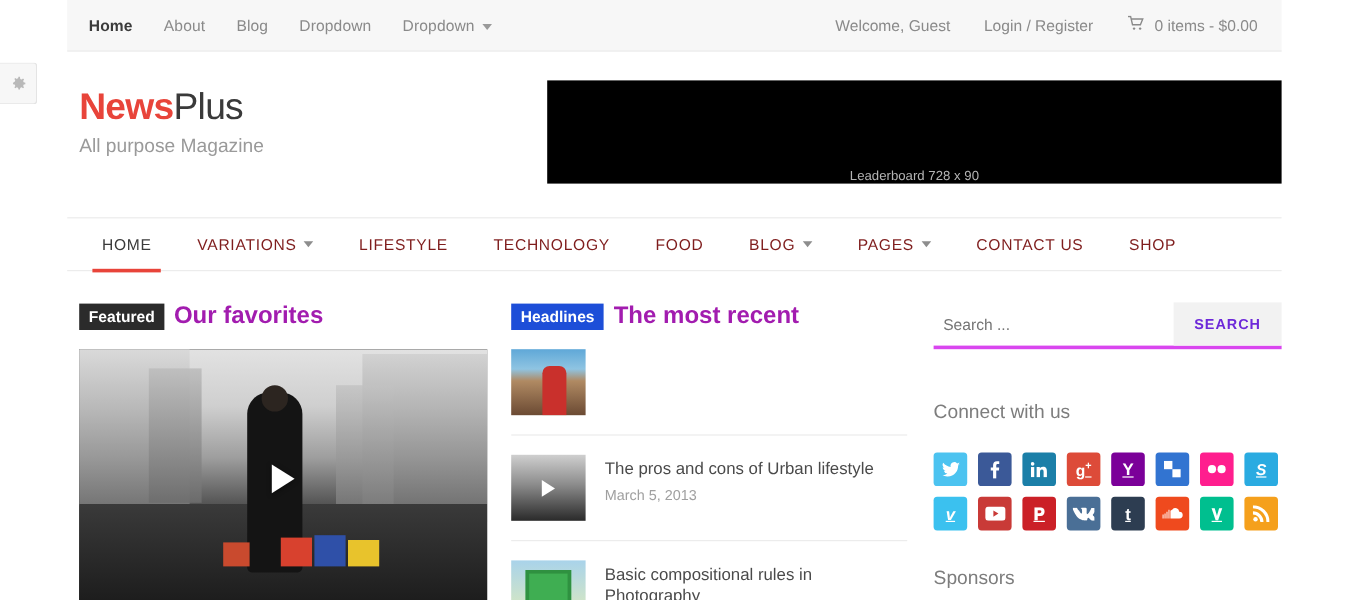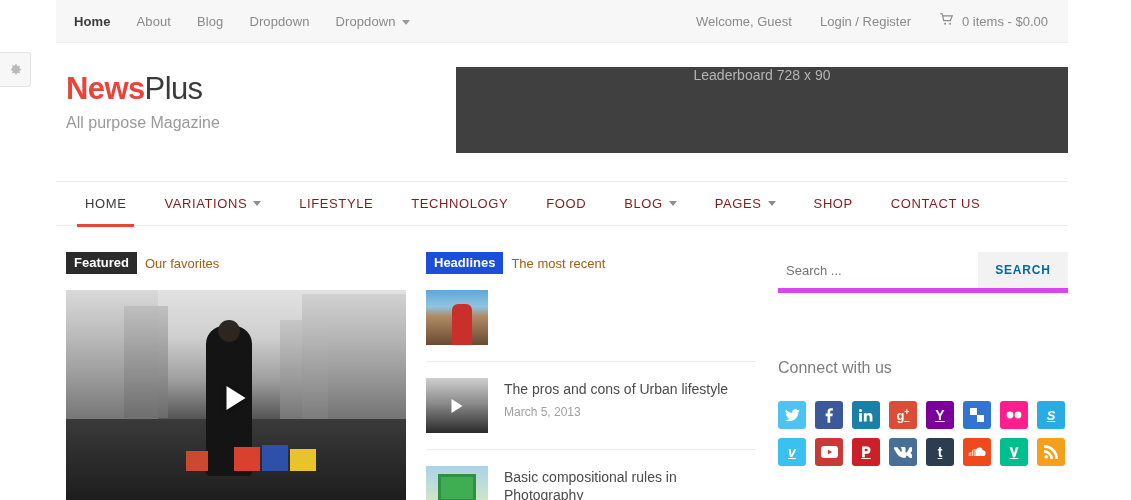--- a/index.html
+++ b/index.html
@@ -47,23 +47,23 @@
   .cart { display:flex; align-items:center; gap:8px; }
 
   
   .header { display:flex; align-items:flex-start; padding:24px 0 0 10px; }
   .logo-block { width:390px; padding-top:6px; }
   .logo { font-size:31px; line-height:1; letter-spacing:-0.6px; }
   .logo .n { color:#e8443a; font-weight:bold; }
   .logo .p { color:#3a3a3a; font-weight:normal; }
   .tagline { margin-top:10px; font-size:16px; color:#9a9a9a; }
   .leaderboard {
-    width:612px; height:86px; background:#404040;
-    display:flex; align-items:flex-start; justify-content:center;
-    font-size:14px; color:#b4b4b4;
+    width:612px; height:86px; background:#000000;
+    display:flex; align-items:flex-end; justify-content:center;
+    font-size:11px; color:#b4b4b4;
   }
 
   
   .mainnav {
     margin-top:28px; border-top:1px solid #ececec; border-bottom:1px solid #ececec;
     height:45px; display:flex; align-items:center; padding-left:10px;
   }
   .mainnav .item {
     position:relative; height:45px; display:flex; align-items:center;
     padding:0 19px; font-size:13px; color:#7f1d1d; letter-spacing:.6px;
@@ -82,21 +82,21 @@
   .col-headlines { width:348px; margin-left:20px; }
   .col-sidebar { width:290px; margin-left:22px; }
 
   .sec-head { display:flex; align-items:center; margin-bottom:16px; }
   .badge {
     font-size:13px; font-weight:bold; color:#fff; padding:4px 8px 5px;
     line-height:1;
   }
   .badge.dark { background:#2b2b2b; }
   .badge.red  { background:#1d4ed8; }
-  .sec-sub { margin-left:8px; font-size:13px; color:#a16207; }
+  .sec-sub { margin-left:8px; font-size:20px; color:#a21caf;font-weight:bold; }
 
   
   .featured-img {
     position:relative; width:340px; height:215px; overflow:hidden;
     background:#2a2a2a;
   }
   .fi-sky { position:absolute; inset:0;
     background:linear-gradient(180deg,#e2e2e2 0%,#cfcfcf 22%,#9e9e9e 42%,#4c4c4c 62%,#232323 100%); }
   .fi-bldgL { position:absolute; left:0; top:0; width:92px; height:130px;
     background:linear-gradient(180deg,#d8d8d8,#7b7b7b); opacity:.85; }
@@ -142,32 +142,32 @@
   
   .t-nature { background:linear-gradient(180deg,#5fa8d8 0%,#8fc4e2 30%,#b08a63 48%,#6b4a33 100%); }
   .t-nature::after { content:""; position:absolute; left:26px; top:14px; width:20px; height:41px;
     background:#c9302c; border-radius:6px 6px 0 0; }
   .t-urban { background:linear-gradient(180deg,#cfcfcf 0%,#8c8c8c 45%,#2a2a2a 100%); }
   .t-window { background:linear-gradient(180deg,#a9d3ea 0%,#cfe4c9 62%,#cbbf8c 100%); }
   .t-window::after { content:""; position:absolute; left:12px; top:8px; width:38px; height:28px;
     background:#3fae52; border:3px solid #2f9140; box-sizing:border-box; }
 
   
-  .search-row { display:flex; border-bottom:5px solid #d946ef; }
+  .search-row { display:flex; border-bottom:3px solid #d946ef; }
   .search-input {
     flex:1; height:36px; border:none; outline:none; background:transparent;
     font-size:13px; color:#9b9b9b; font-family:"Liberation Sans", sans-serif;
     padding-left:8px;
   }
   .search-btn {
     width:90px; height:36px; background:#f2f2f2; border:none; cursor:pointer;
-    font-size:12px; letter-spacing:.8px; color:#0369a1; font-weight:bold;
+    font-size:12px; letter-spacing:.8px; color:#6d28d9; font-weight:bold;
     font-family:"Liberation Sans", sans-serif;
   }
-  .side-h { margin-top:66px; font-size:16px; color:#7d7d7d; font-weight:normal; }
+  .side-h { margin-top:44px; font-size:16px; color:#7d7d7d; font-weight:normal; }
   .social { margin-top:24px; display:flex; flex-wrap:wrap; gap:9px; width:290px; }
   .soc {
     width:28px; height:28px; border-radius:3px; color:#fff;
     display:flex; align-items:center; justify-content:center;
     font-size:14px; font-weight:bold; line-height:1;
   }
   .soc svg { display:block; }
 </style>
 </head>
 <body>
@@ -240,24 +240,24 @@
         </a>
       <a href="#" class="item">
           <span>BLOG</span>
           <i class="caret"></i>
         </a>
       <a href="#" class="item">
           <span>PAGES</span>
           <i class="caret"></i>
         </a>
       <a href="#" class="item">
+          <span>CONTACT US</span>
+        </a>
+      <a href="#" class="item">
           <span>SHOP</span>
-        </a>
-      <a href="#" class="item">
-          <span>CONTACT US</span>
         </a>
     </div>
 
     <div class="cols">
 
       <div class="col-featured">
         <div class="sec-head">
           <span class="badge dark">Featured</span>
           <span class="sec-sub">Our favorites</span>
         </div>

